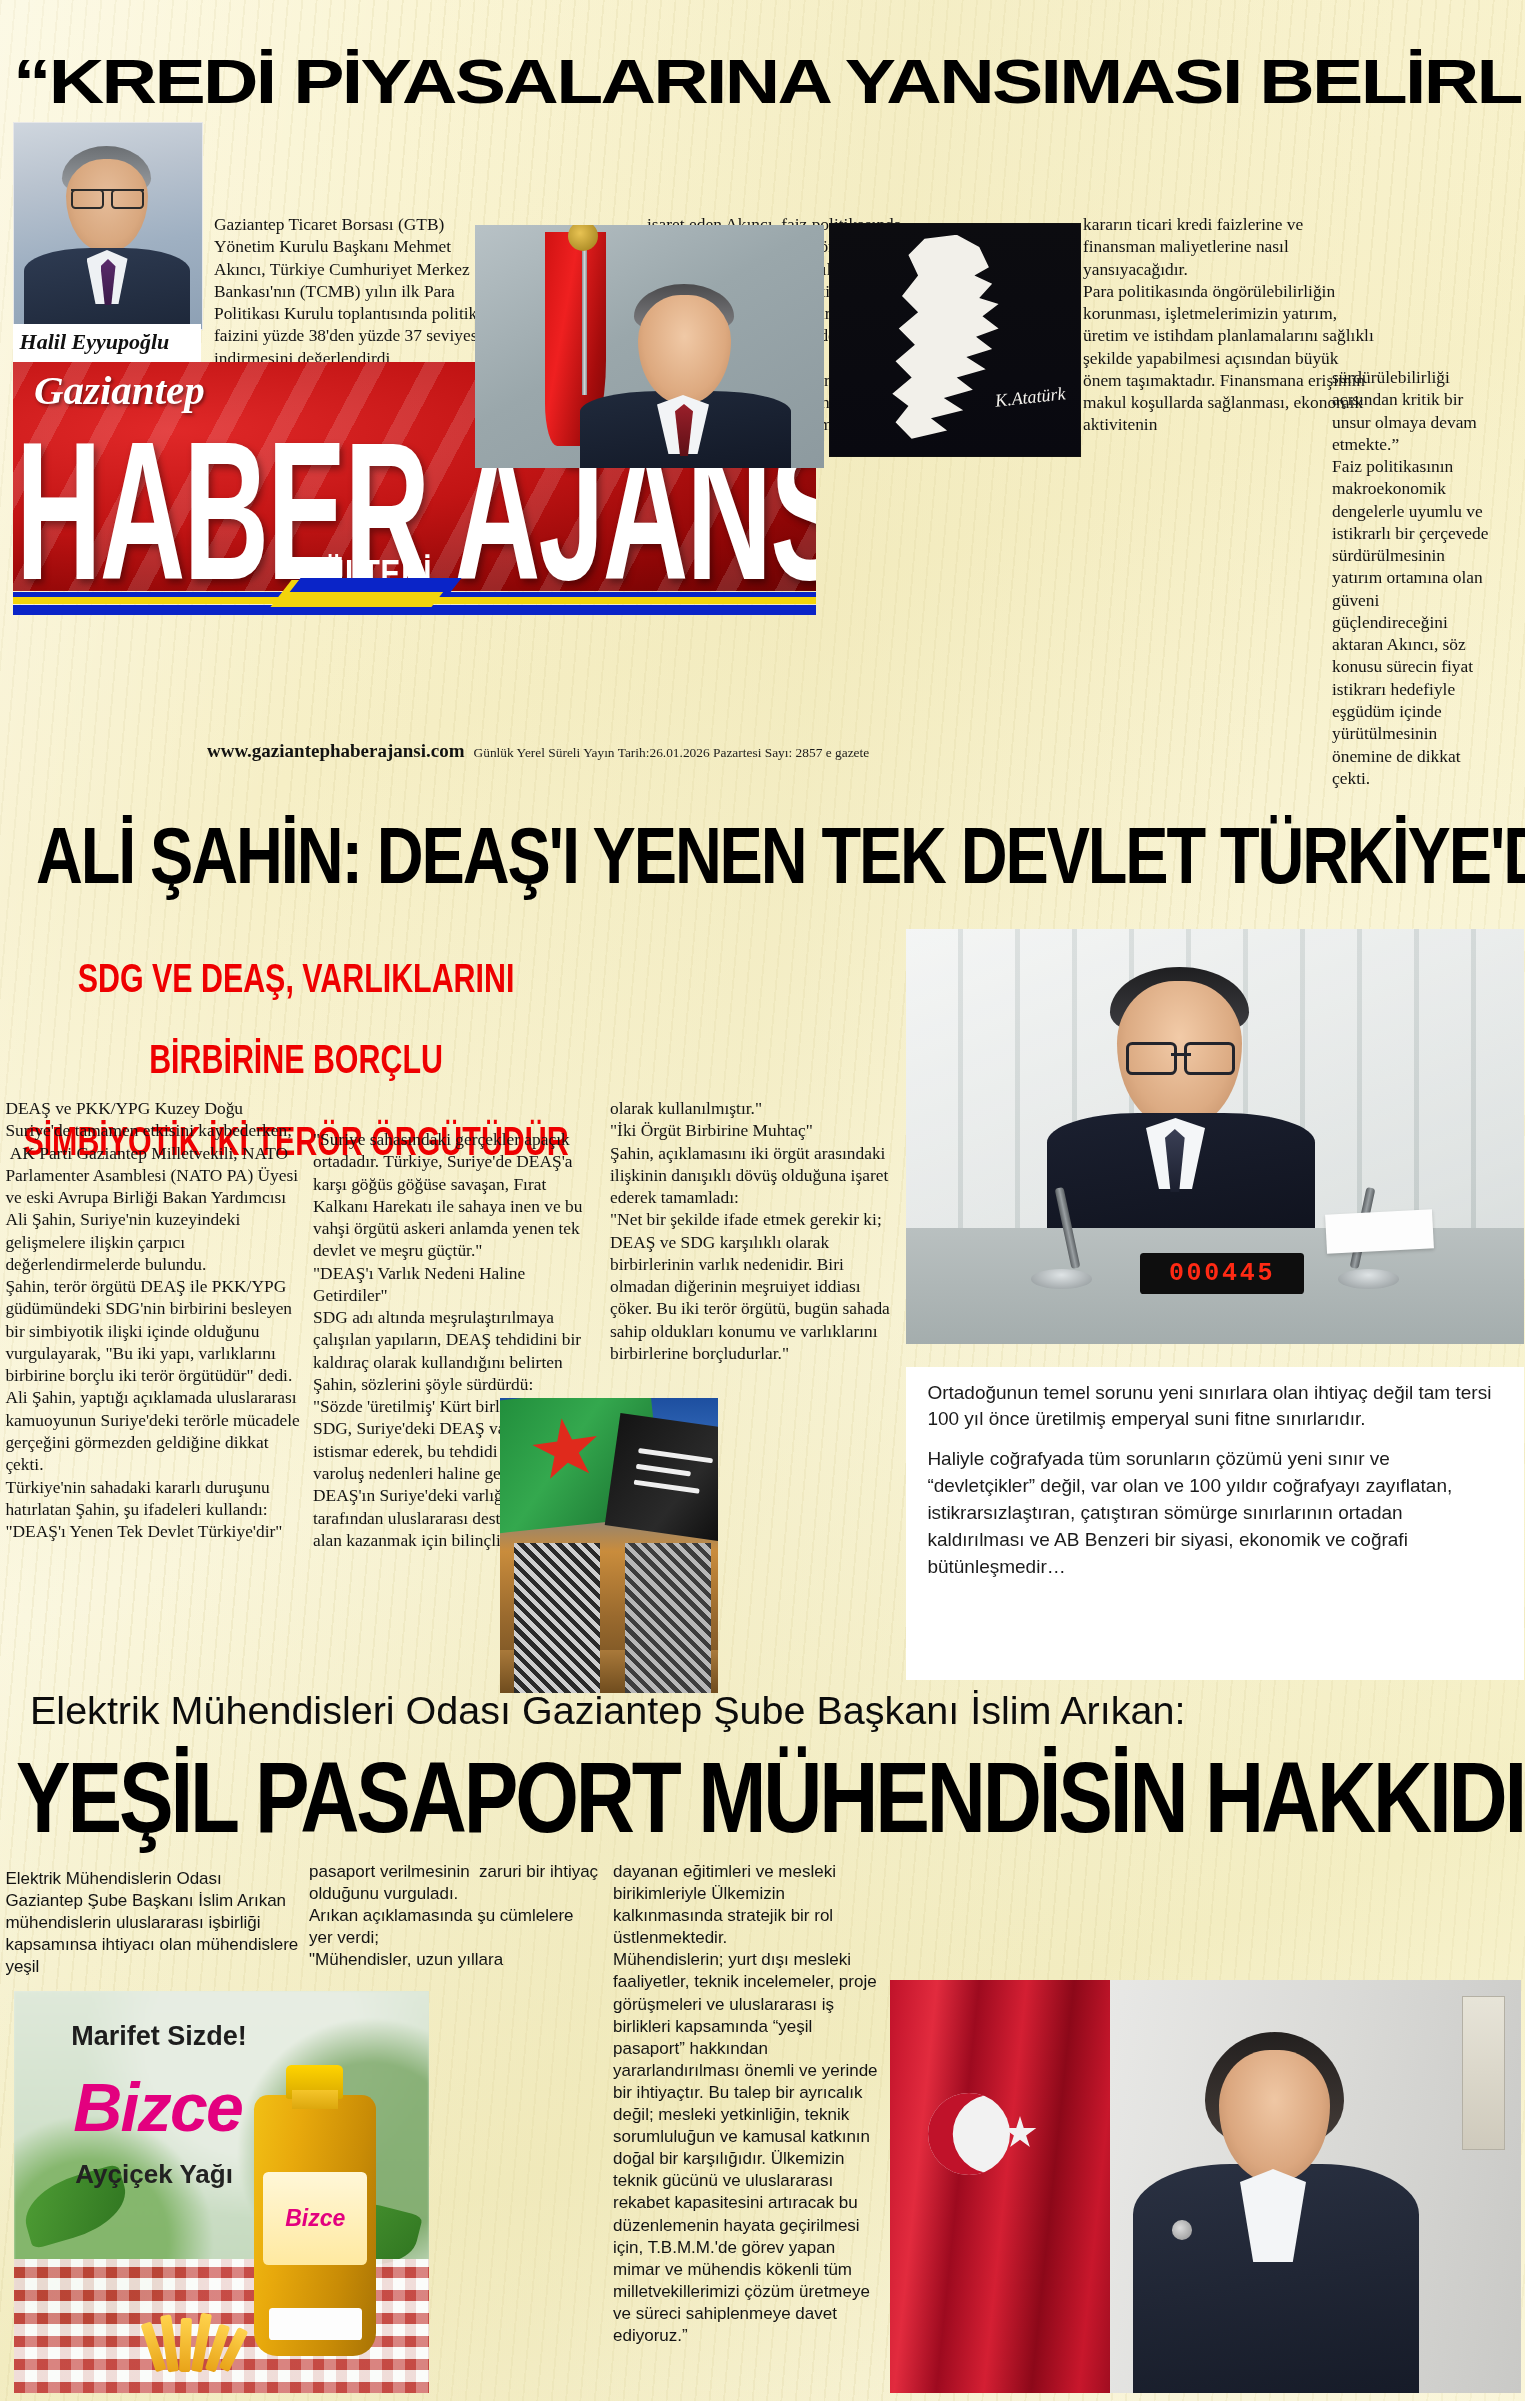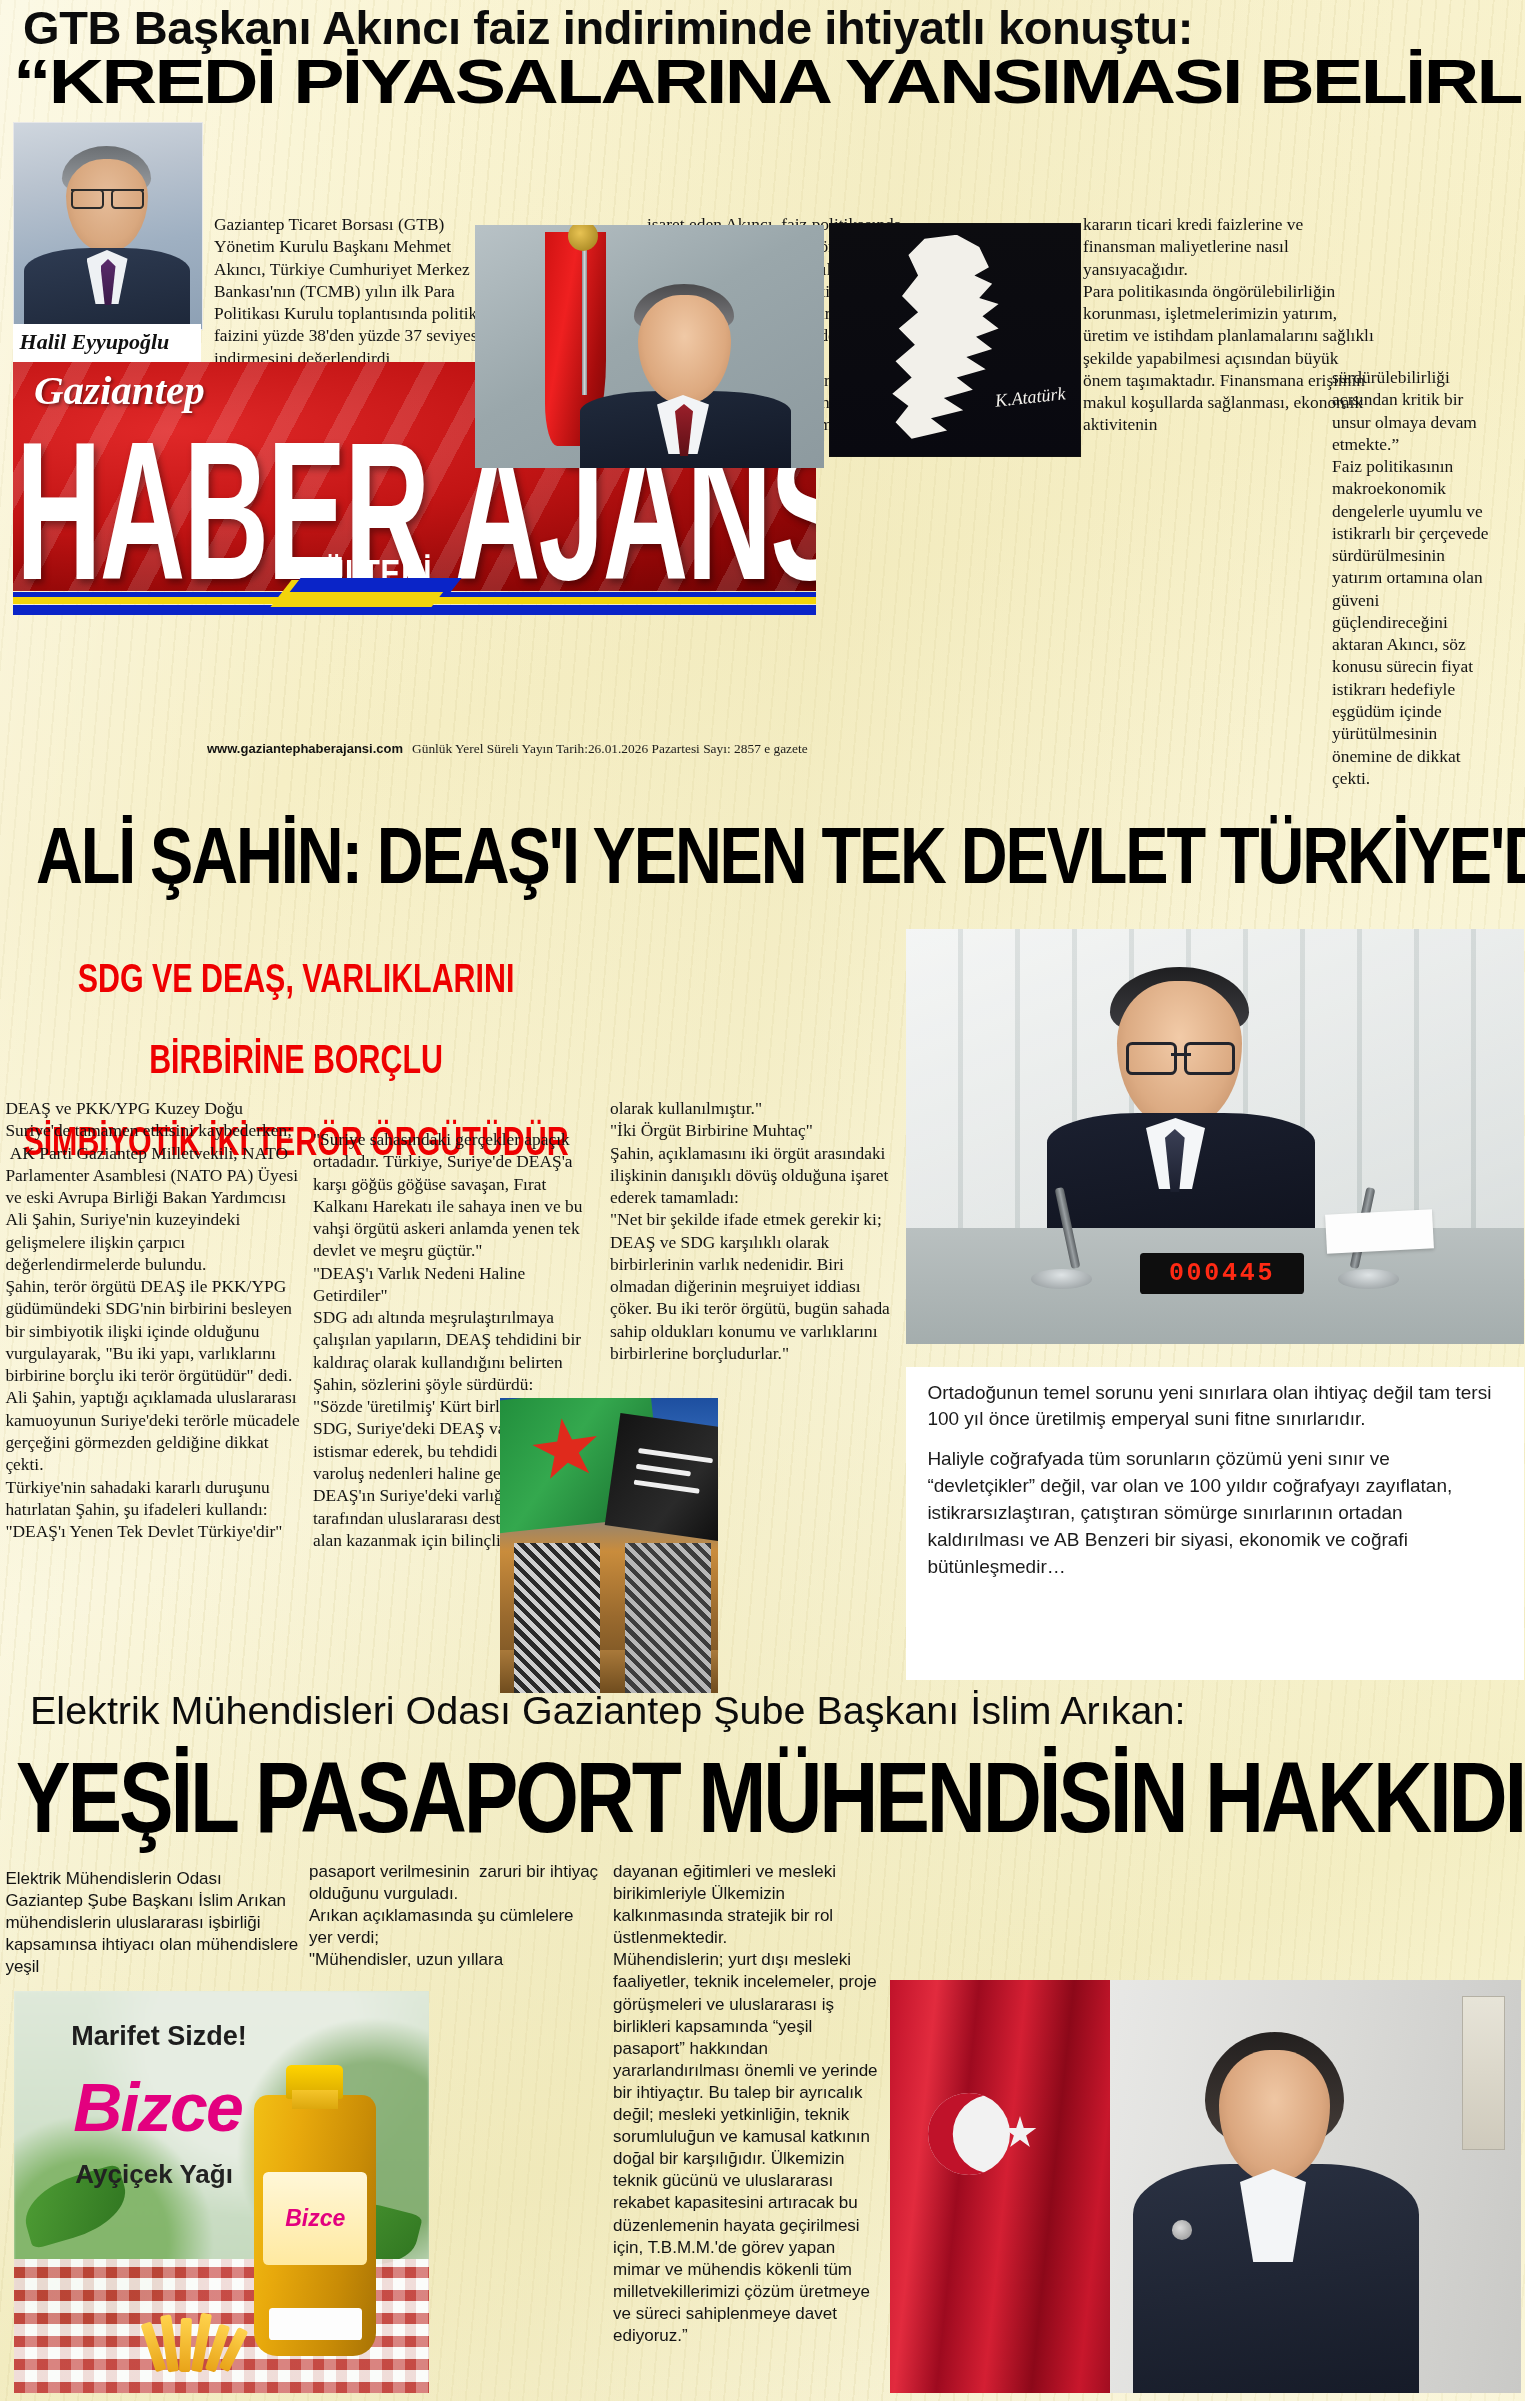--- a/index.html
+++ b/index.html
@@ -220,22 +220,22 @@
   .mast-bars .swoosh2 {
     position:absolute; left:282px; top:-14.3px; width:161px; height:14.3px;
     background:#0a24c8;
     transform: skewX(-38deg);
   }
   .mast-footline {
     left: 207px; top: 740px; width: 626px; height: 19.7px;
     white-space: nowrap;
   }
   .mast-footline .url {
-    font-family:Liberation Sans, sans-serif;
-    font-weight:bold; font-size: 13px; color:#121212;
+    font-family:Liberation Serif, serif;
+    font-weight:bold; font-size: 19px; color:#121212;
   }
   .mast-footline .meta {
     font-family:"Liberation Serif", serif;
     font-size: 13.4px; color:#1c1c1c; margin-left: 9px;
   }
 
   
   .photo-akinci {
     left: 475px; top: 225px; width: 349px; height: 243px;
     background: linear-gradient(150deg,#b8c2c6 0%, #9aa7ab 45%, #8d9a9f 100%);
@@ -589,21 +589,20 @@
     position:absolute; left: 282px; top: 240px; width: 19.7px; height: 19.7px;
     background: radial-gradient(circle at 40% 40%, #dcdcdc, #8f8f8f);
     border-radius: 50%;
   }
 </style>
 </head>
 <body>
 
 <div class="page">
 
-  <div class="abs kicker-1">GTB Başkanı Akıncı faiz indiriminde ihtiyatlı konuştu:</div>
   <div class="abs head-1">“KREDİ PİYASALARINA YANSIMASI BELİRLEYİCİ OLACAK”</div>
 
   <div class="abs photo portrait-hlx">
     <div class="hair"></div>
     <div class="face"></div>
     <div class="glasses"></div>
     <div class="body-suit"></div>
     <div class="shirt"></div>
     <div class="tie"></div>
   </div>

